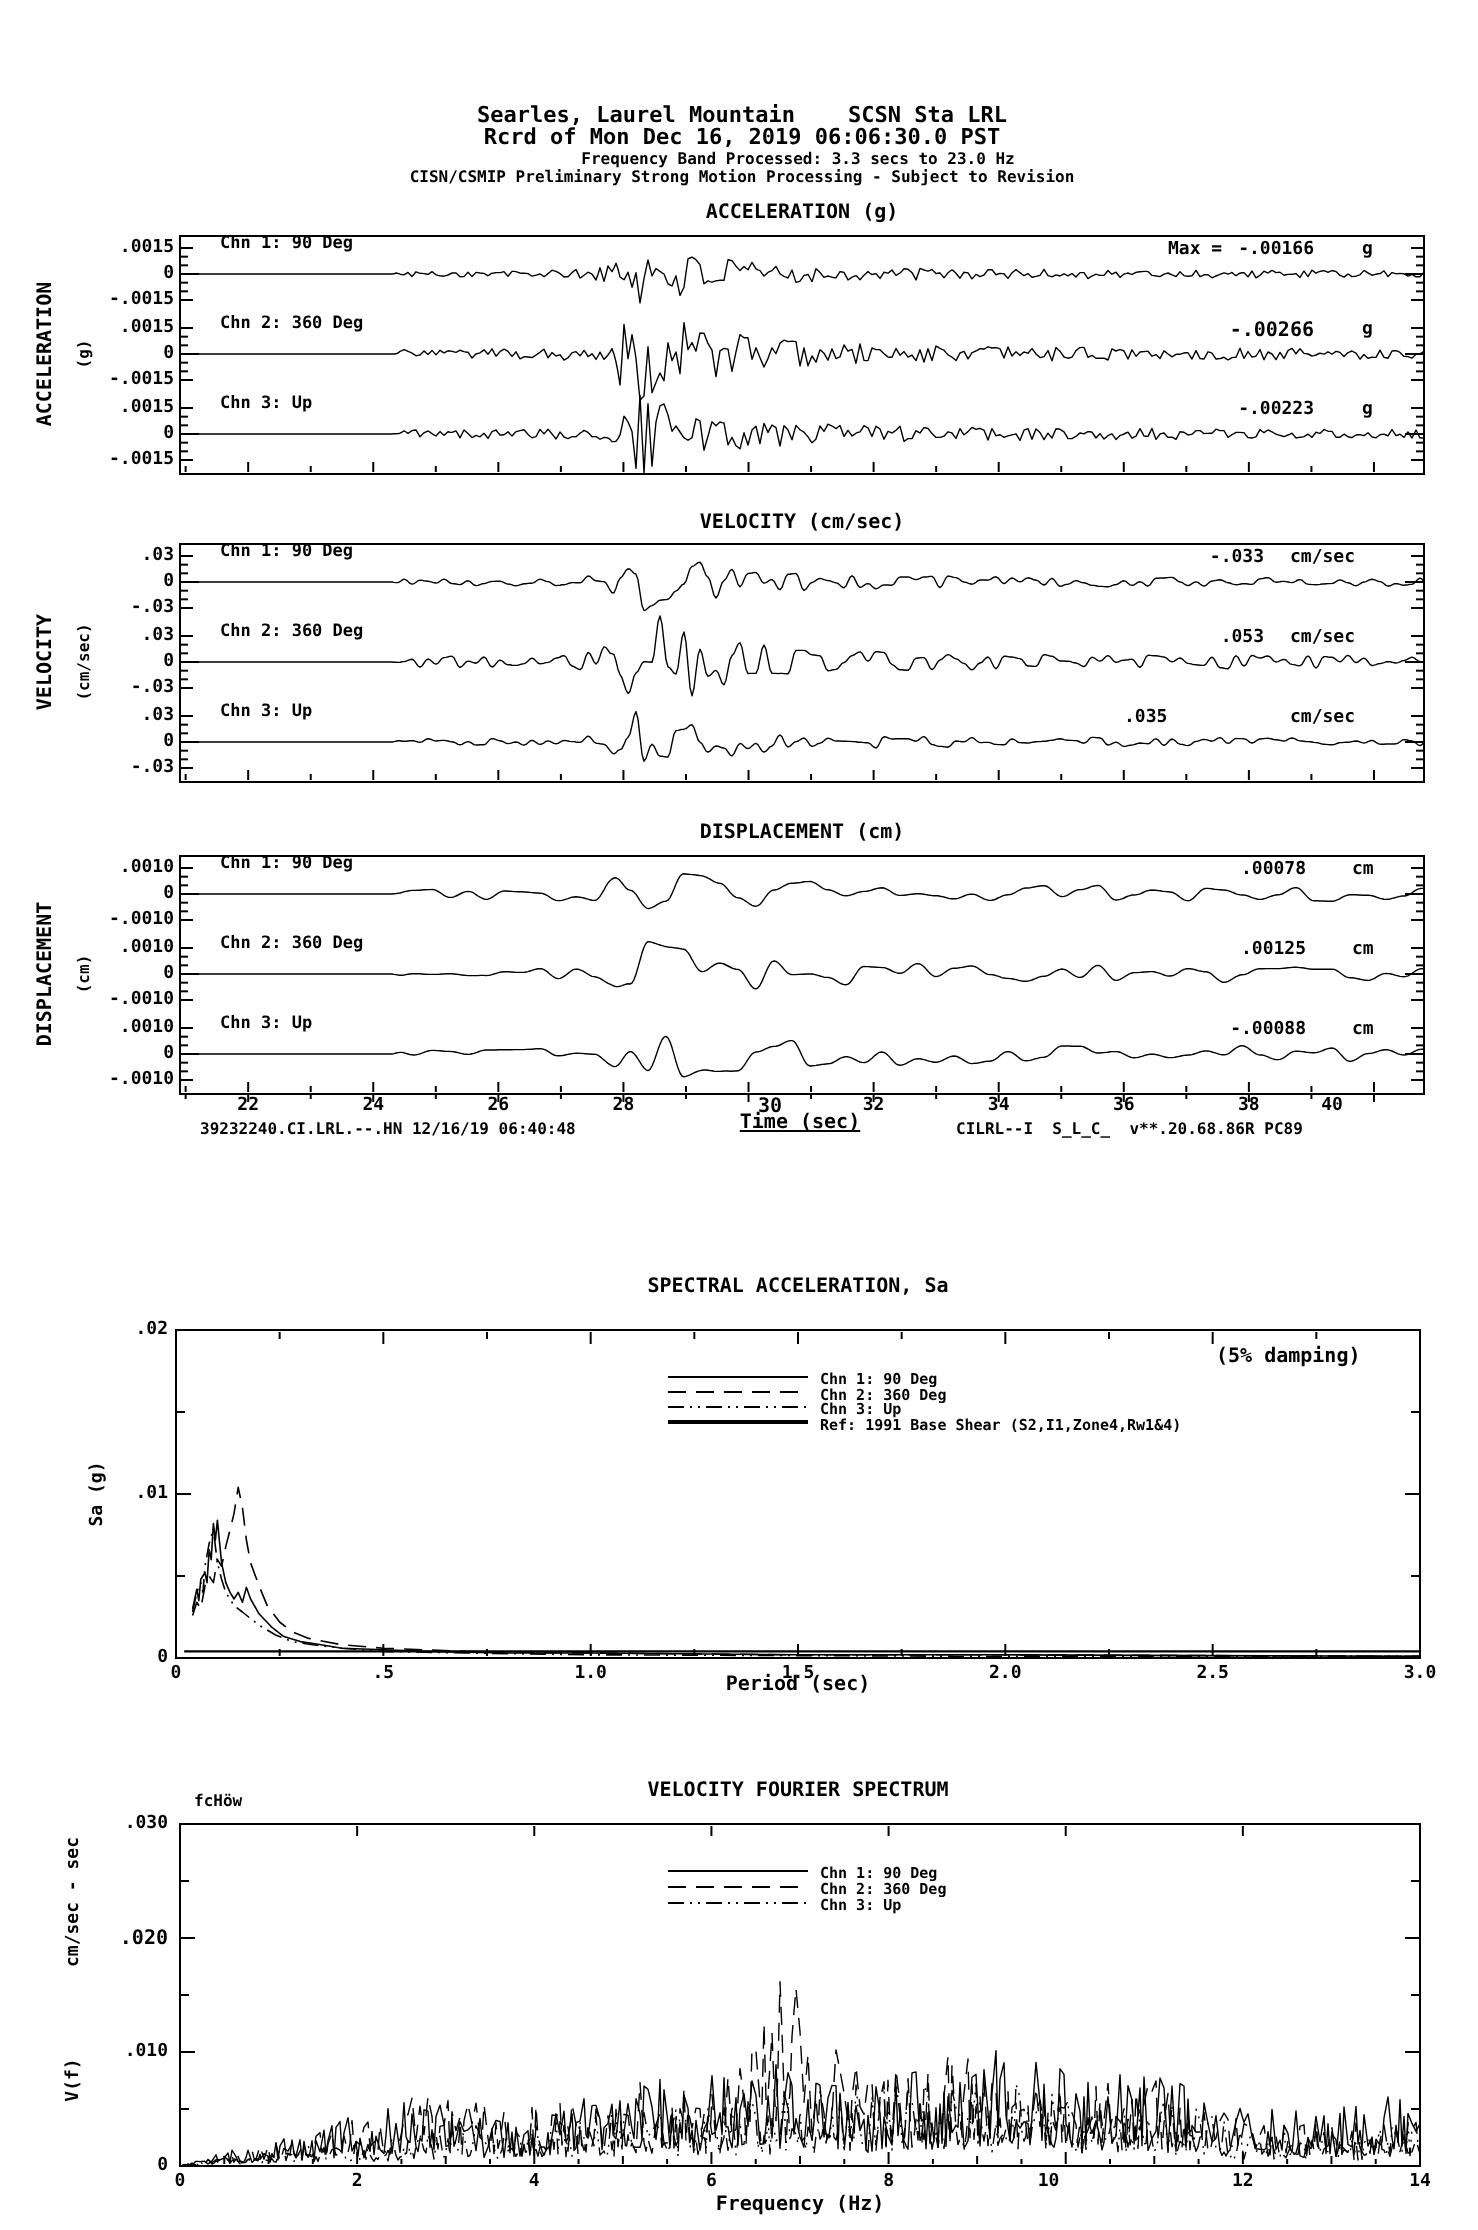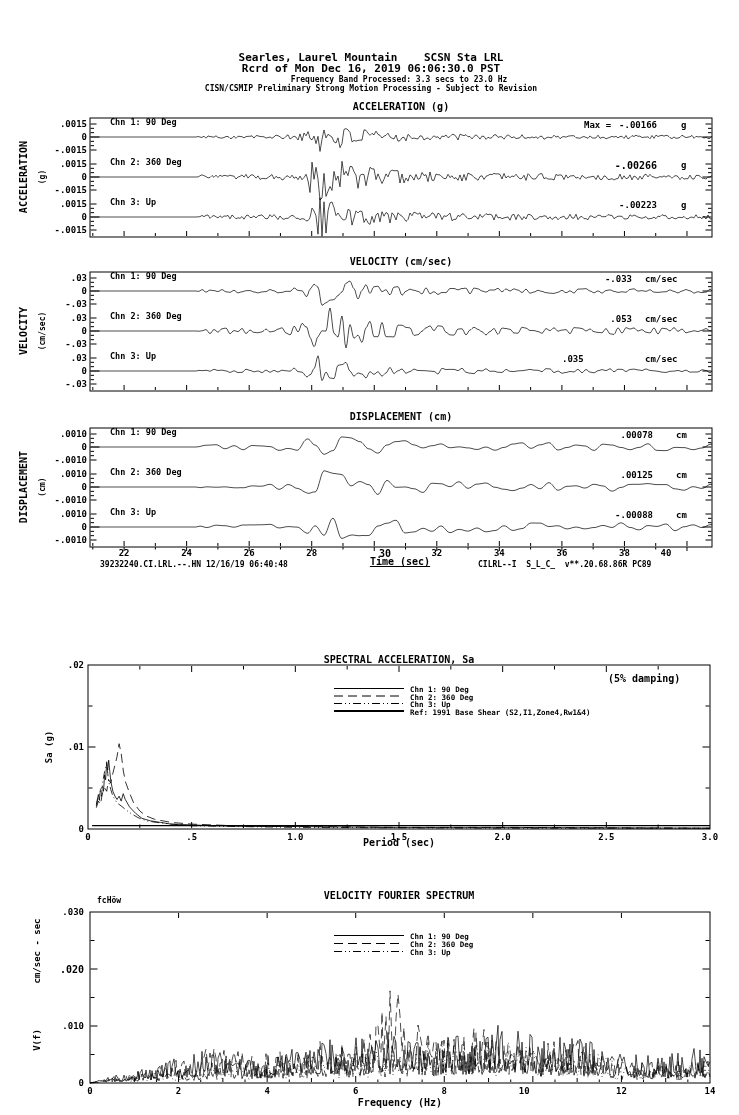--- a/index.html
+++ b/index.html
@@ -30,21 +30,21 @@
   <div class="vlab" style="left:42px;top:177px;font-size:8px;">(g)</div>
   <div class="vlab" style="left:23px;top:331px;font-size:10px;">VELOCITY</div>
   <div class="vlab" style="left:42px;top:331px;font-size:8px;">(cm/sec)</div>
   <div class="vlab" style="left:23px;top:487px;font-size:10px;">DISPLACEMENT</div>
   <div class="vlab" style="left:42px;top:487px;font-size:8px;">(cm)</div>
 
   <div class="lbl c" style="left:400px;top:557px;font-size:10px;text-decoration:underline;">Time (sec)</div>
   <div class="lbl" style="left:100px;top:561px;font-size:8px;">39232240.CI.LRL.--.HN 12/16/19 06:40:48</div>
   <div class="lbl" style="left:478px;top:561px;font-size:8px;">CILRL--I  S_L_C_  v**.20.68.86R PC89</div>
 
-  <div class="lbl c" style="left:399px;top:639px;font-size:10px;margin-top:16px;">SPECTRAL ACCELERATION, Sa</div>
+  <div class="lbl c" style="left:399px;top:639px;font-size:10px;">SPECTRAL ACCELERATION, Sa</div>
   <div class="lbl" style="left:608px;top:674px;font-size:10px;">(5% damping)</div>
   <div class="vlab" style="left:49px;top:747px;font-size:9px;">Sa (g)</div>
   <div class="lbl c" style="left:399px;top:838px;font-size:10px;">Period (sec)</div>
 
   <div class="lbl c" style="left:399px;top:891px;font-size:10px;">VELOCITY FOURIER SPECTRUM</div>
   <div class="lbl" style="left:97px;top:897px;font-size:8px;">fcHöw</div>
   <div class="vlab" style="left:37px;top:951px;font-size:9px;">cm/sec - sec</div>
   <div class="vlab" style="left:37px;top:1040px;font-size:9px;">V(f)</div>
   <div class="lbl c" style="left:400px;top:1098px;font-size:10px;">Frequency (Hz)</div>
 

